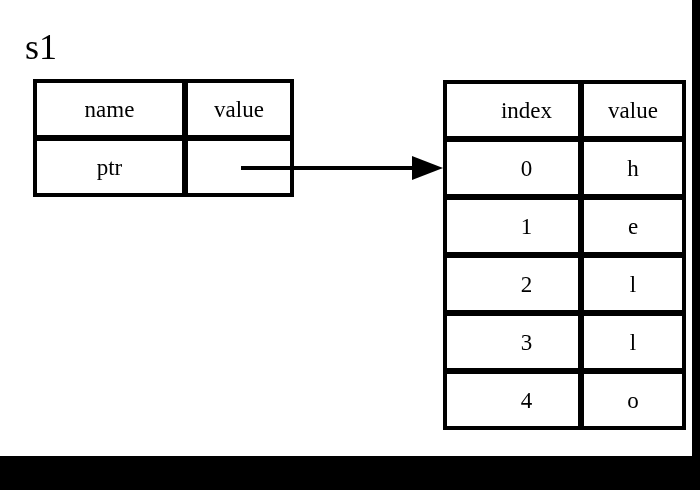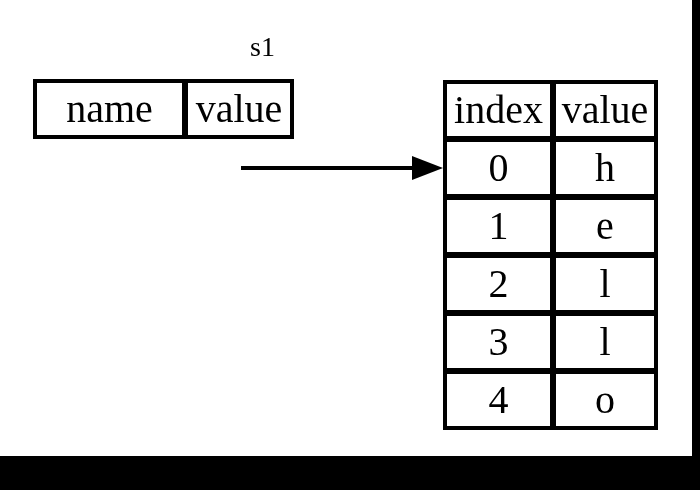--- a/index.html
+++ b/index.html
@@ -26,52 +26,52 @@
   .bezel-bottom {
     position: absolute;
     left: 0; top: 456px;
     width: 700px; height: 34px;
     background: #000000;
   }
 
   
   .var-label {
     position: absolute;
-    left: 33px; top: 29px;
+    left: 25px; top: 29px;
     width: 242px;
-    text-align: right;
-    font-size: 28px;
+    text-align: left;
+    font-size: 36px;
     line-height: 36px;
   }
 
   
   .tbl {
     position: absolute;
     border-collapse: separate;
     border-spacing: 0;
     border: 1px solid #000000;
     table-layout: fixed;
   }
   .tbl td {
     border: 3px solid #000000;
     padding: 0;
     height: 52px;
     text-align: center;
     vertical-align: middle;
-    font-size: 40px;
+    font-size: 23px;
     line-height: 1;
     overflow: hidden;
   }
 
   .stack-tbl { left: 33px; top: 79px; }
   .stack-tbl td.c1 { width: 145px; }
   .stack-tbl td.c2 { width: 102px; }
 
   .heap-tbl { left: 443px; top: 80px; }
-  .heap-tbl td.c1 { width: 103px; }
+  .heap-tbl td.c1 { width: 103px; padding-left: 28px; }
   .heap-tbl td.c2 { width: 98px; }
 
   
   .arrow-svg {
     position: absolute;
     left: 0; top: 0;
     width: 700px; height: 490px;
     pointer-events: none;
   }
 </style>
@@ -83,20 +83,24 @@
   <div class="bezel-right"></div>
   <div class="bezel-bottom"></div>
 
   <div class="var-label">s1</div>
 
   <table class="tbl stack-tbl">
     <tbody>
       <tr>
         <td class="c1">name</td>
         <td class="c2">value</td>
+      </tr>
+      <tr>
+        <td class="c1">ptr</td>
+        <td class="c2"></td>
       </tr>
     </tbody>
   </table>
 
   <table class="tbl heap-tbl">
     <tbody>
       <tr>
         <td class="c1">index</td>
         <td class="c2">value</td>
       </tr>

